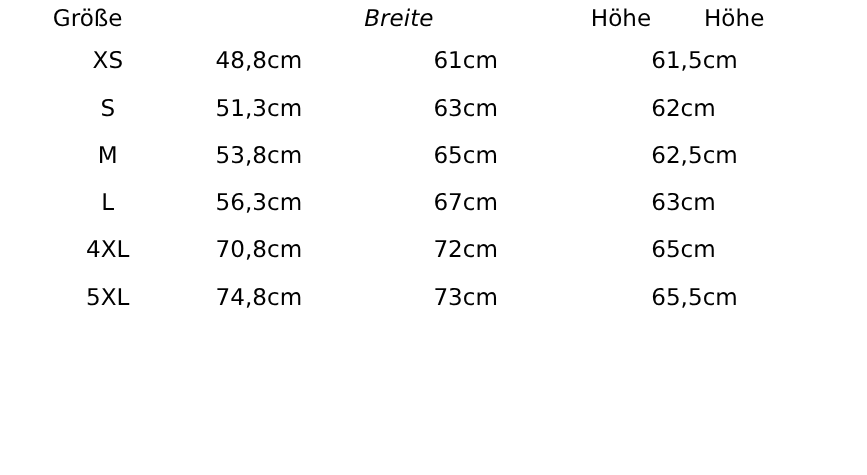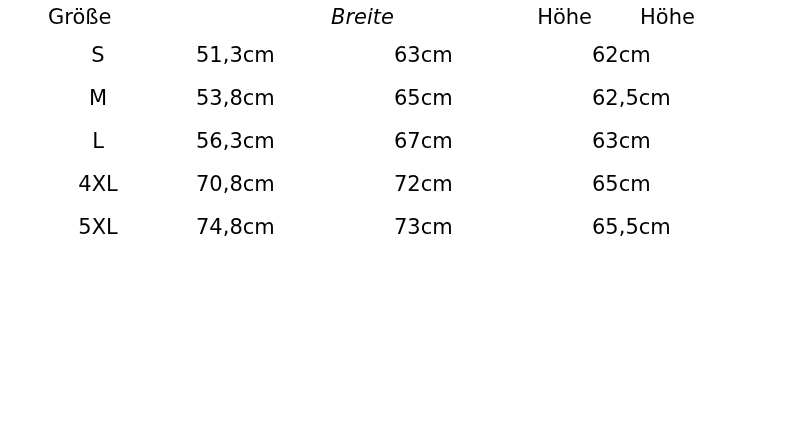--- a/index.html
+++ b/index.html
@@ -61,20 +61,26 @@
   <thead>
     <tr>
       <th class="h-size">Größe</th>
       <th class="h-width">Breite</th>
       <th class="h-height">Höhe</th>
       <th class="h-sleeve">Höhe</th>
     </tr>
   </thead>
   <tbody>
     <tr>
+      <td class="d-size">XS</td>
+      <td class="d-width">48,8cm</td>
+      <td class="d-height">61cm</td>
+      <td class="d-sleeve">61,5cm</td>
+    </tr>
+    <tr>
       <td class="d-size">S</td>
       <td class="d-width">51,3cm</td>
       <td class="d-height">63cm</td>
       <td class="d-sleeve">62cm</td>
     </tr>
     <tr>
       <td class="d-size">M</td>
       <td class="d-width">53,8cm</td>
       <td class="d-height">65cm</td>
       <td class="d-sleeve">62,5cm</td>

